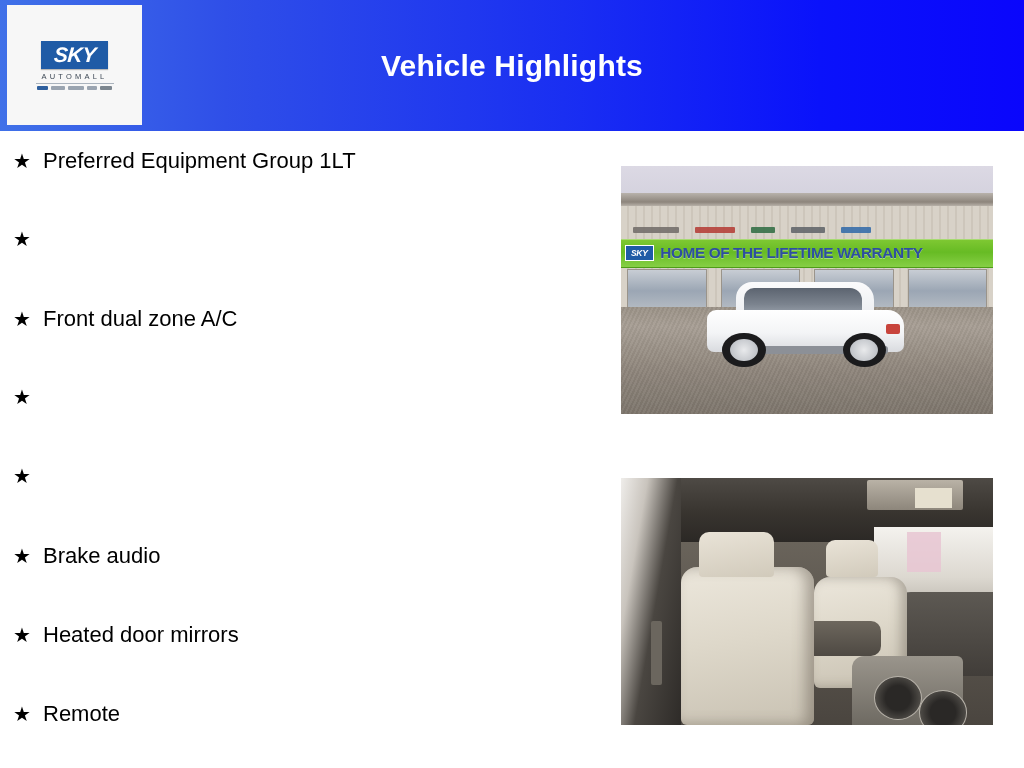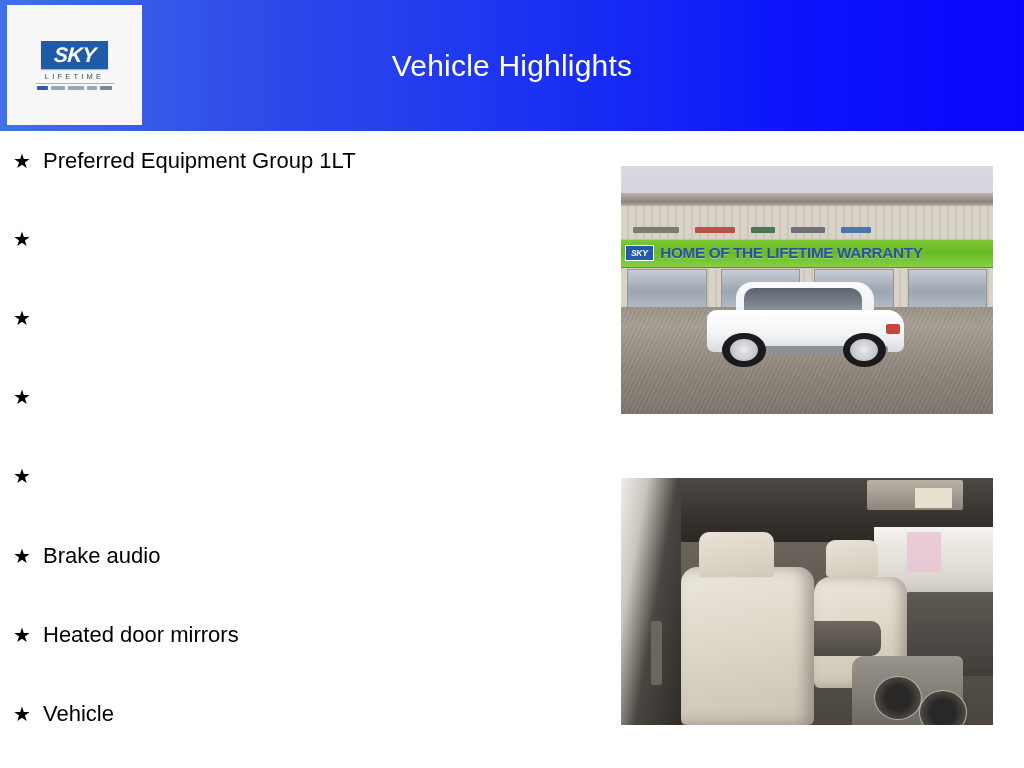--- a/index.html
+++ b/index.html
@@ -35,21 +35,21 @@
     position: absolute;
     left: 0;
     top: 0;
     width: 1024px;
     height: 131px;
     display: flex;
     align-items: center;
     justify-content: center;
     color: #ffffff;
     font-size: 30px;
-    font-weight: 400;
+    font-weight: 700;
     letter-spacing: 0.2px;
     white-space: nowrap;
   }
 
   
   .logo-plate {
     position: absolute;
     left: 7px;
     top: 5px;
     width: 135px;
@@ -364,21 +364,21 @@
 
   <div class="header">
     <div class="header-title">Vehicle Highlights</div>
   </div>
 
   <div class="logo-plate">
     <div class="logo-inner">
       <div class="logo-sky-box">
         <span class="logo-sky-text">SKY</span>
       </div>
-      <div class="logo-automall">LIFETIME</div>
+      <div class="logo-automall">AUTOMALL</div>
       <div class="logo-brandrule"></div>
       <div class="logo-brands">
         <span class="lb1"></span>
         <span class="lb2"></span>
         <span class="lb3"></span>
         <span class="lb4"></span>
         <span class="lb5"></span>
       </div>
     </div>
   </div>
@@ -389,20 +389,21 @@
       <span class="bullet-star">★</span>
       <span class="bullet-label">Preferred Equipment Group 1LT</span>
     </div>
 
     <div class="bullet-row">
       <span class="bullet-star">★</span>
     </div>
 
     <div class="bullet-row">
       <span class="bullet-star">★</span>
+      <span class="bullet-label">Front dual zone A/C</span>
     </div>
 
     <div class="bullet-row">
       <span class="bullet-star">★</span>
     </div>
 
     <div class="bullet-row">
       <span class="bullet-star">★</span>
     </div>
 
@@ -411,21 +412,21 @@
       <span class="bullet-label">Brake audio</span>
     </div>
 
     <div class="bullet-row">
       <span class="bullet-star">★</span>
       <span class="bullet-label">Heated door mirrors</span>
     </div>
 
     <div class="bullet-row">
       <span class="bullet-star">★</span>
-      <span class="bullet-label">Vehicle</span>
+      <span class="bullet-label">Remote</span>
     </div>
 
   </div>
 
   <div class="photo photo-exterior">
     <div class="ext-sky"></div>
     <div class="ext-roofline"></div>
     <div class="ext-wall"></div>
 
     <div class="ext-brandstrip">

